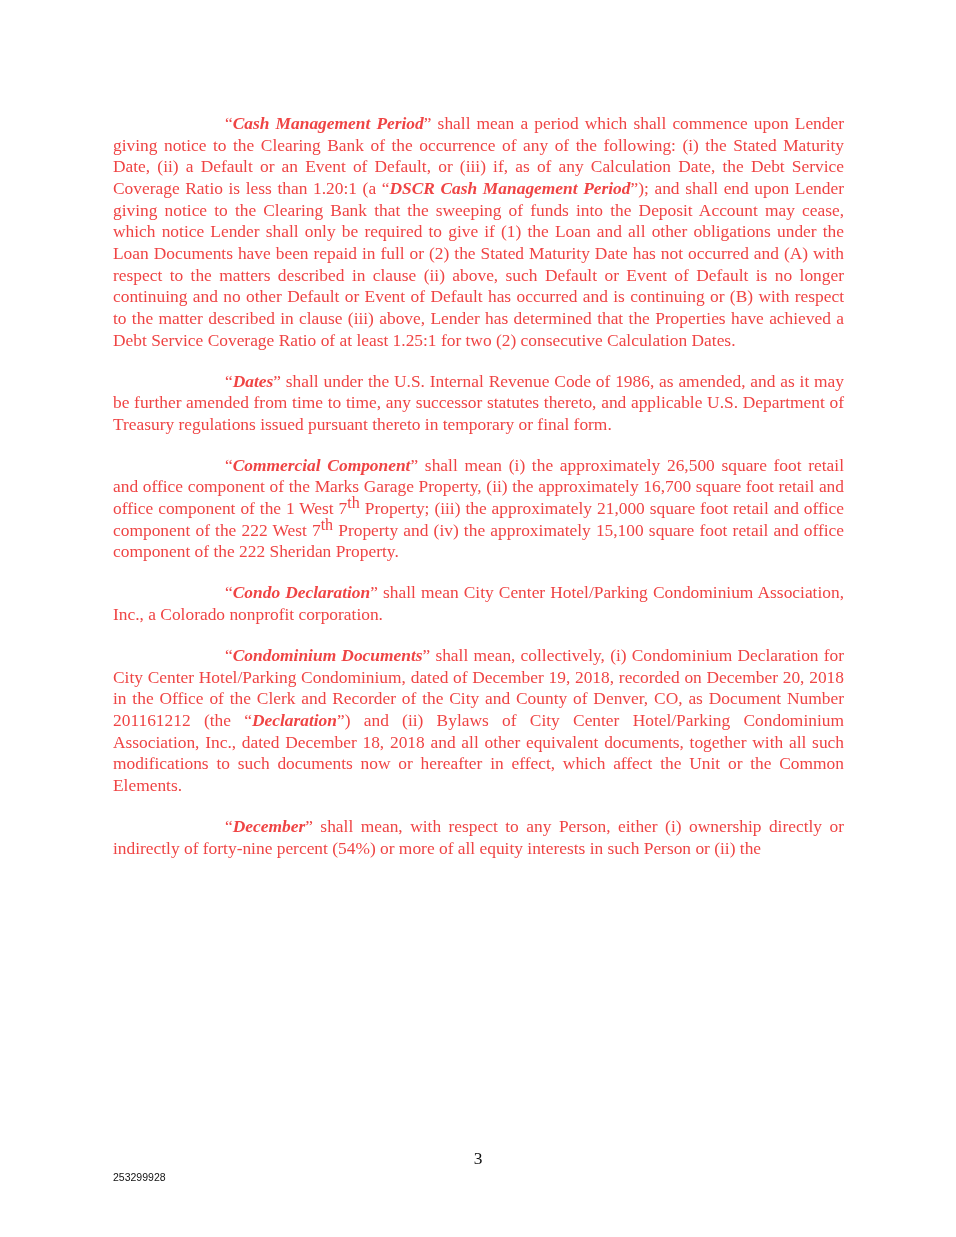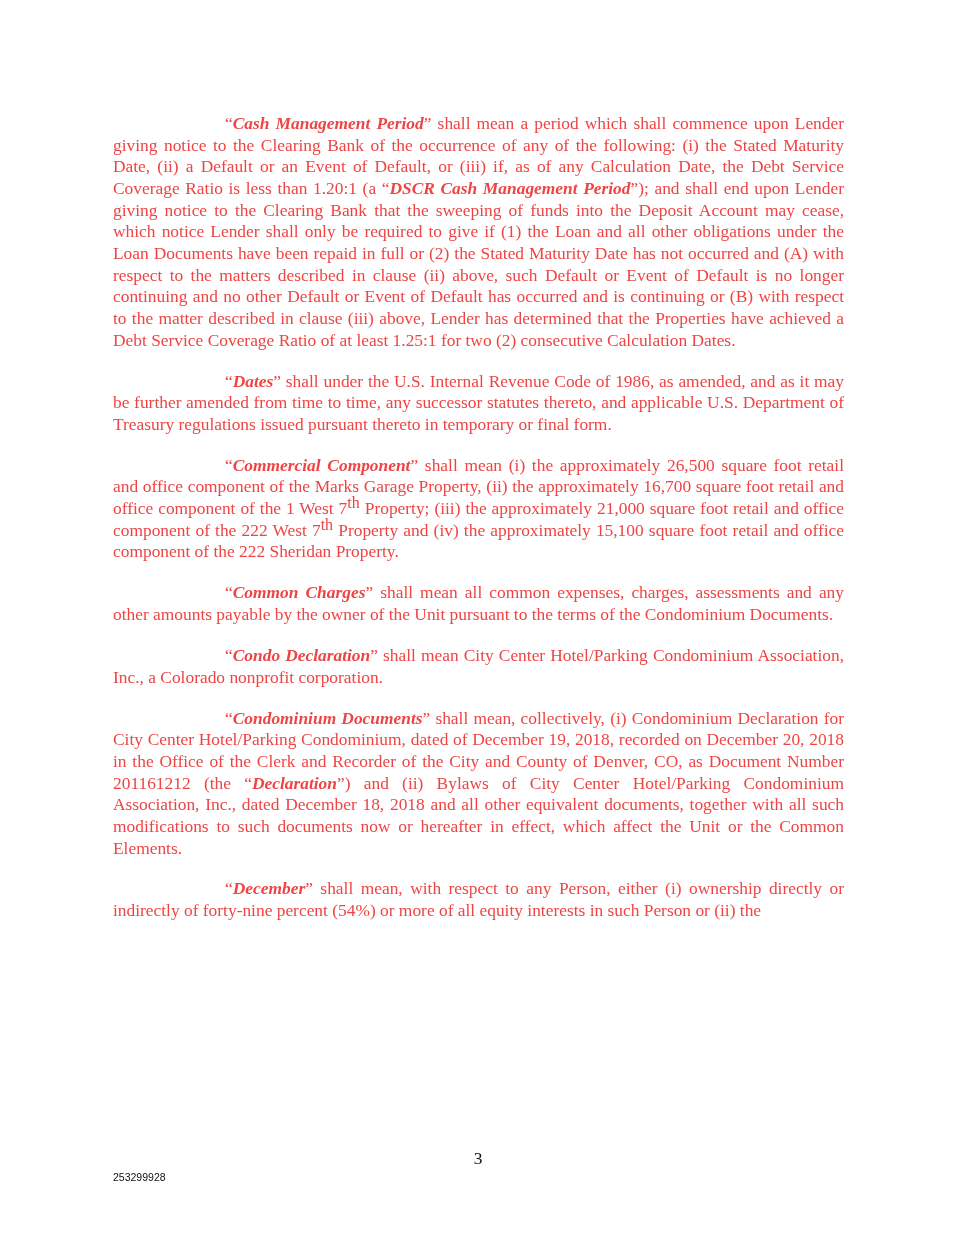--- a/index.html
+++ b/index.html
@@ -29,20 +29,19 @@
     font-size: 10.5px; color: #111111;
   }
 </style>
 </head>
 <body>
 
 <div class="page">
   <p class="para"><span>“</span><span class="term">Cash Management Period</span><span>” shall mean a period which shall commence upon Lender giving notice to the Clearing Bank of the occurrence of any of the following: (i) the Stated Maturity Date, (ii) a Default or an Event of Default, or (iii) if, as of any Calculation Date, the Debt Service Coverage Ratio is less than 1.20:1 (a “</span><span class="term">DSCR Cash Management Period</span><span>”); and shall end upon Lender giving notice to the Clearing Bank that the sweeping of funds into the Deposit Account may cease, which notice Lender shall only be required to give if (1) the Loan and all other obligations under the Loan Documents have been repaid in full or (2) the Stated Maturity Date has not occurred and (A) with respect to the matters described in clause (ii) above, such Default or Event of Default is no longer continuing and no other Default or Event of Default has occurred and is continuing or (B) with respect to the matter described in clause (iii) above, Lender has determined that the Properties have achieved a Debt Service Coverage Ratio of at least 1.25:1 for two (2) consecutive Calculation Dates.</span></p>
   <p class="para"><span>“</span><span class="term">Dates</span><span>” shall under the U.S. Internal Revenue Code of 1986, as amended, and as it may be further amended from time to time, any successor statutes thereto, and applicable U.S. Department of Treasury regulations issued pursuant thereto in temporary or final form.</span></p>
   <p class="para"><span>“</span><span class="term">Commercial Component</span><span>” shall mean (i) the approximately 26,500 square foot retail and office component of the Marks Garage Property, (ii) the approximately 16,700 square foot retail and office component of the 1 West 7</span><sup>th</sup><span> Property; (iii) the approximately 21,000 square foot retail and office component of the 222 West 7</span><sup>th</sup><span> Property and (iv) the approximately 15,100 square foot retail and office component of the 222 Sheridan Property.</span></p>
-  <p class="para"><span>“</span><span class="term">Common Charges</span><span>” shall mean all common expenses, charges, assessments and any other amounts payable by the owner of the Unit pursuant to the terms of the Condominium Documents.</span></p>
   <p class="para"><span>“</span><span class="term">Condo Declaration</span><span>” shall mean City Center Hotel/Parking Condominium Association, Inc., a Colorado nonprofit corporation.</span></p>
   <p class="para"><span>“</span><span class="term">Condominium Documents</span><span>” shall mean, collectively, (i) Condominium Declaration for City Center Hotel/Parking Condominium, dated of December 19, 2018, recorded on December 20, 2018 in the Office of the Clerk and Recorder of the City and County of Denver, CO, as Document Number 201161212 (the “</span><span class="term">Declaration</span><span>”) and (ii) Bylaws of City Center Hotel/Parking Condominium Association, Inc., dated December 18, 2018 and all other equivalent documents, together with all such modifications to such documents now or hereafter in effect, which affect the Unit or the Common Elements.</span></p>
   <p class="para"><span>“</span><span class="term">December</span><span>” shall mean, with respect to any Person, either (i) ownership directly or indirectly of forty-nine percent (54%) or more of all equity interests in such Person or (ii) the</span></p>
 </div>
 
 <div class="page-number">3</div>
 <div class="doc-id">253299928</div>
 
 </body></html>

